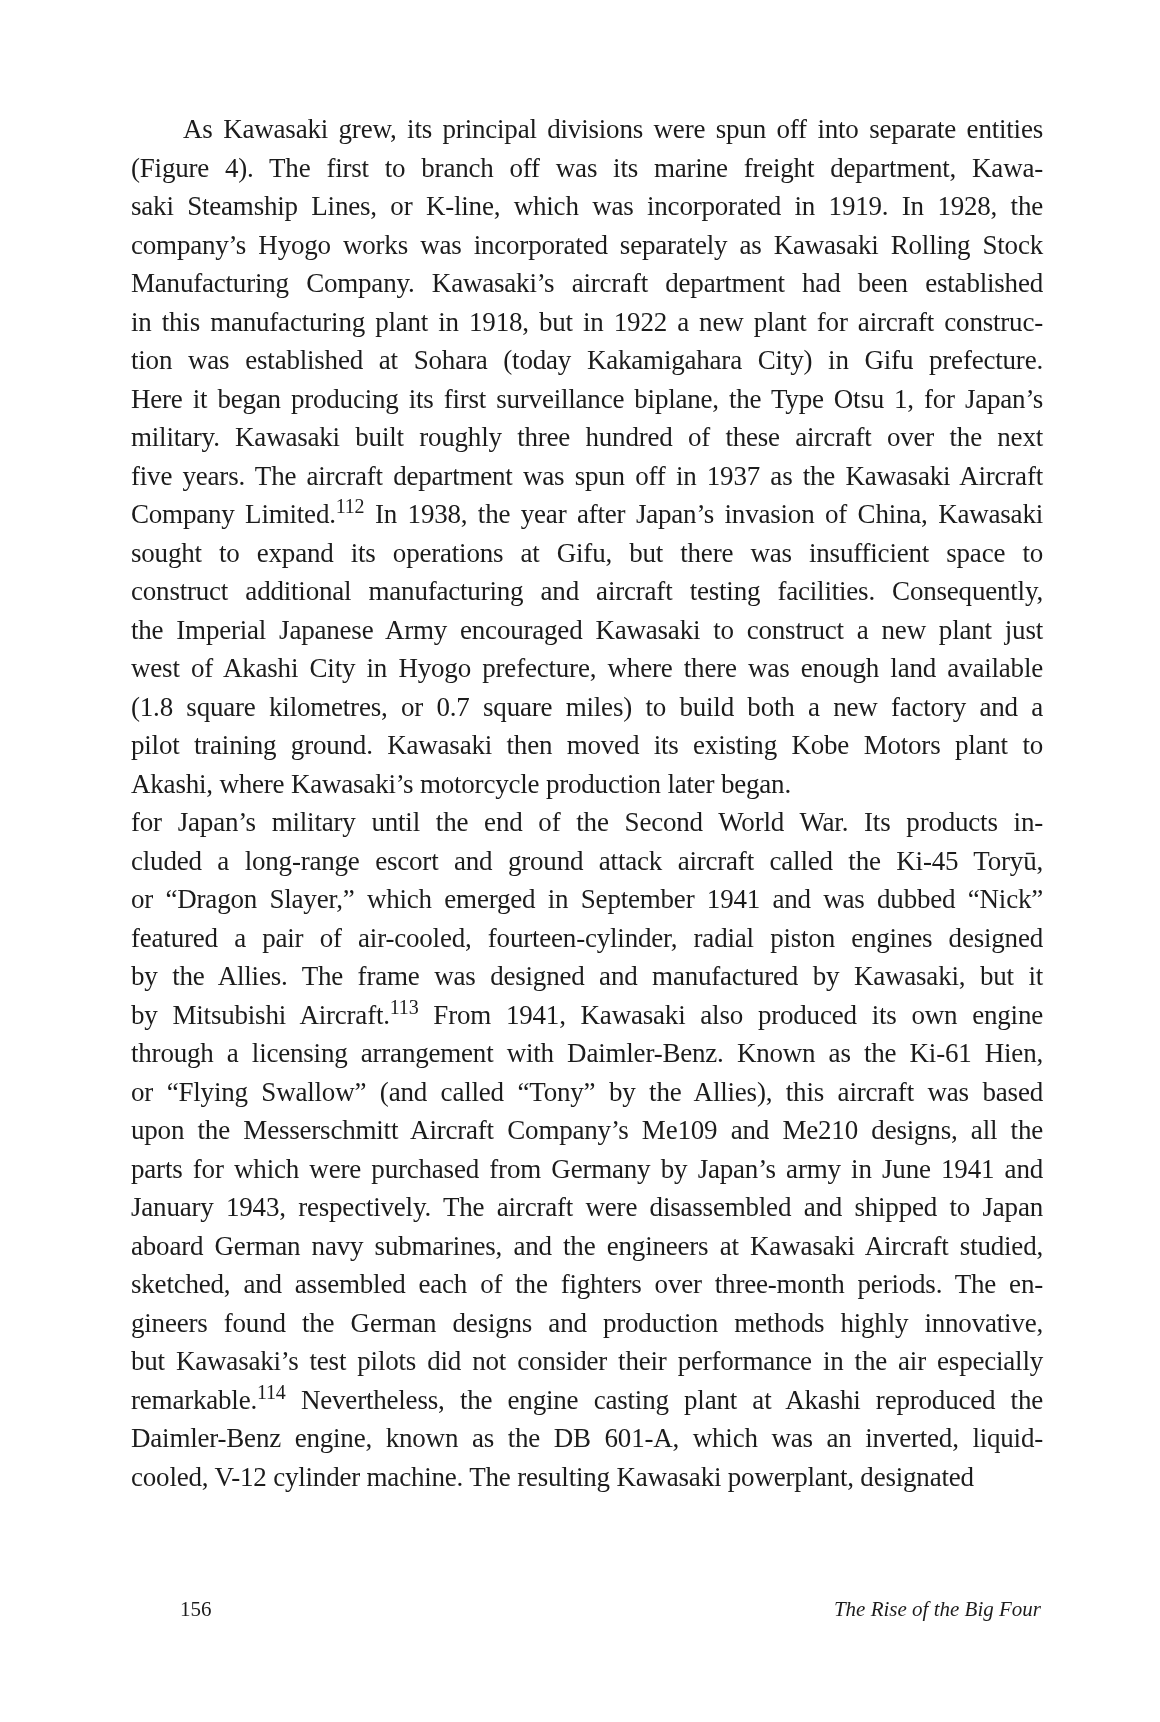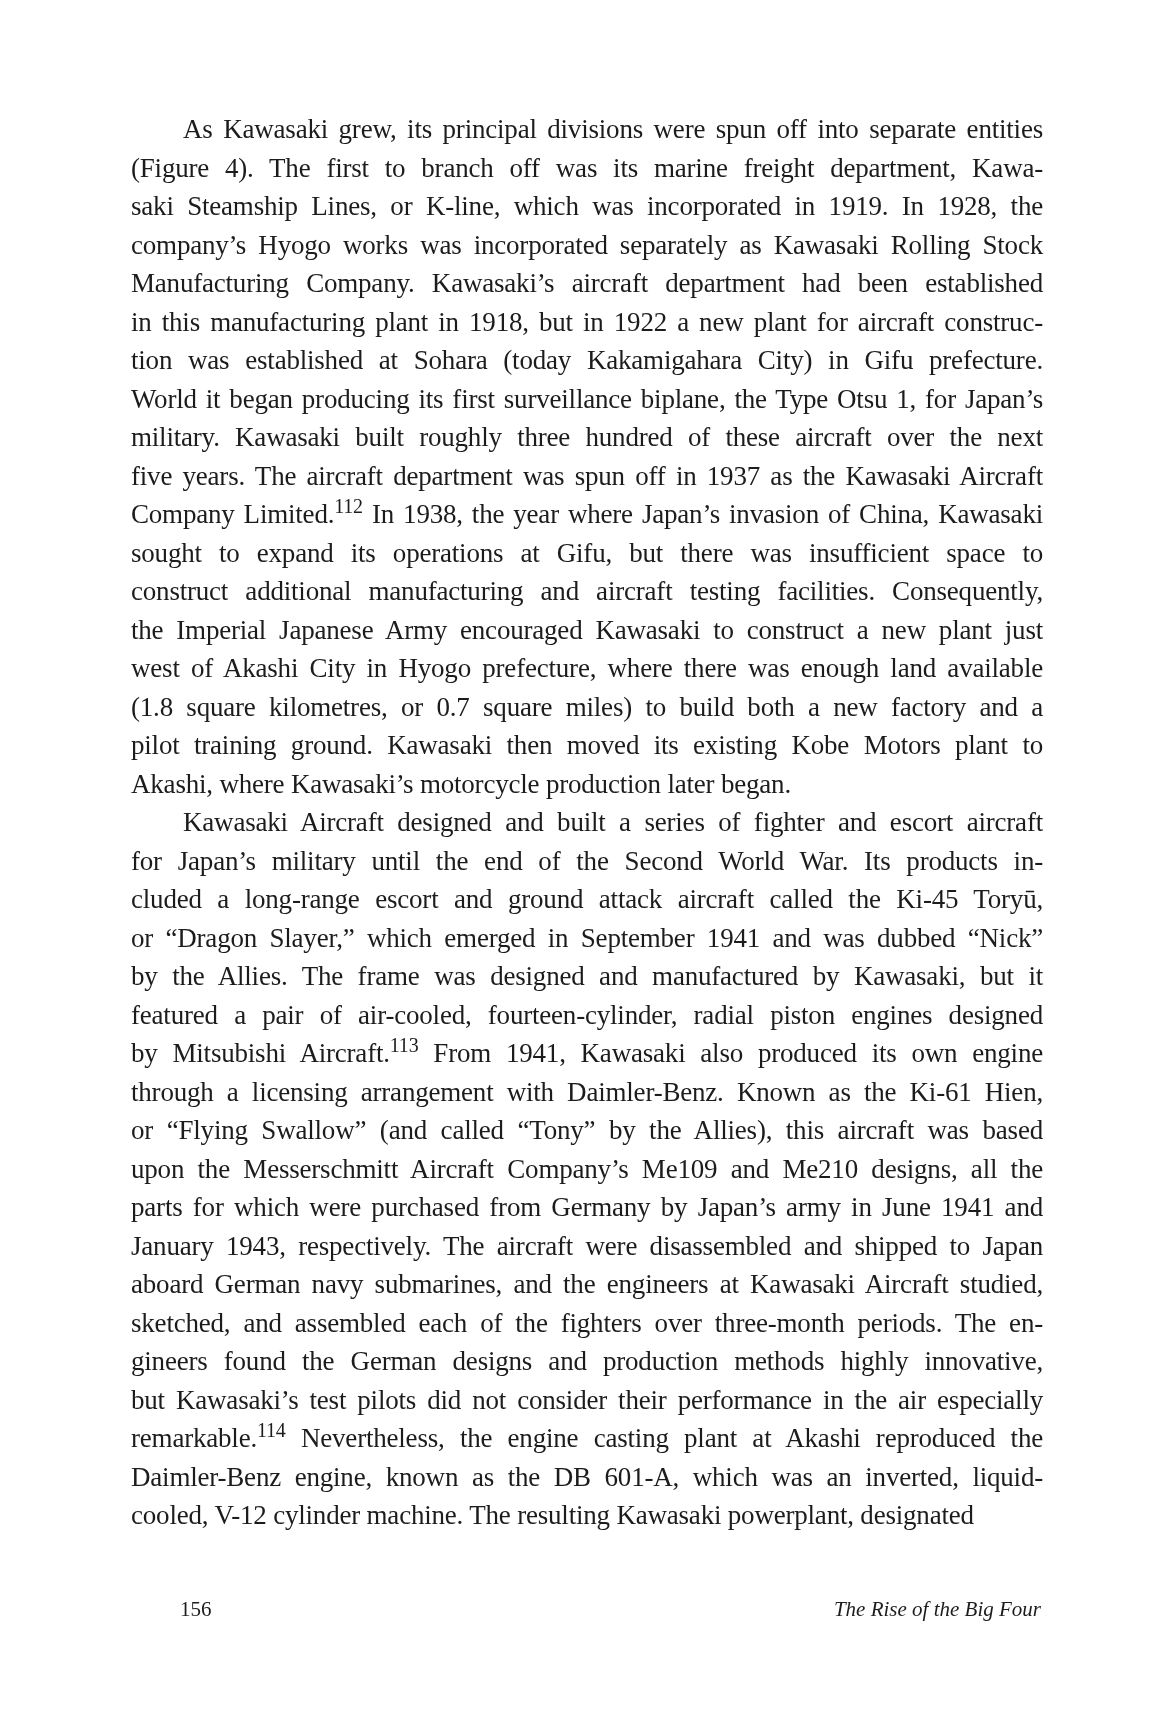--- a/index.html
+++ b/index.html
@@ -33,39 +33,38 @@
 <div class="page">
   <div class="body-text" id="body-text">
       <div>
         <span class="line indent">As Kawasaki grew, its principal divisions were spun off into separate entities</span>
         <span class="line">(Figure 4). The first to branch off was its marine freight department, Kawa-</span>
         <span class="line">saki Steamship Lines, or K-line, which was incorporated in 1919. In 1928, the</span>
         <span class="line">company’s Hyogo works was incorporated separately as Kawasaki Rolling Stock</span>
         <span class="line">Manufacturing Company. Kawasaki’s aircraft department had been established</span>
         <span class="line">in this manufacturing plant in 1918, but in 1922 a new plant for aircraft construc-</span>
         <span class="line">tion was established at Sohara (today Kakamigahara City) in Gifu prefecture.</span>
-        <span class="line">World it began producing its first surveillance biplane, the Type Otsu 1, for Japan’s</span>
+        <span class="line">Here it began producing its first surveillance biplane, the Type Otsu 1, for Japan’s</span>
         <span class="line">military. Kawasaki built roughly three hundred of these aircraft over the next</span>
         <span class="line">five years. The aircraft department was spun off in 1937 as the Kawasaki Aircraft</span>
-        <span class="line"><span>Company Limited.</span><sup>112</sup><span> In 1938, the year where Japan’s invasion of China, Kawasaki</span></span>
+        <span class="line"><span>Company Limited.</span><sup>112</sup><span> In 1938, the year after Japan’s invasion of China, Kawasaki</span></span>
         <span class="line">sought to expand its operations at Gifu, but there was insufficient space to</span>
         <span class="line">construct additional manufacturing and aircraft testing facilities. Consequently,</span>
         <span class="line">the Imperial Japanese Army encouraged Kawasaki to construct a new plant just</span>
         <span class="line">west of Akashi City in Hyogo prefecture, where there was enough land available</span>
         <span class="line">(1.8 square kilometres, or 0.7 square miles) to build both a new factory and a</span>
         <span class="line">pilot training ground. Kawasaki then moved its existing Kobe Motors plant to</span>
         <span class="line last">Akashi, where Kawasaki’s motorcycle production later began.</span>
       </div>
       <div>
-        <span class="line indent">Kawasaki Aircraft designed and built a series of fighter and escort aircraft</span>
         <span class="line">for Japan’s military until the end of the Second World War. Its products in-</span>
         <span class="line">cluded a long-range escort and ground attack aircraft called the Ki-45 Toryū,</span>
         <span class="line">or “Dragon Slayer,” which emerged in September 1941 and was dubbed “Nick”</span>
+        <span class="line">featured a pair of air-cooled, fourteen-cylinder, radial piston engines designed</span>
         <span class="line">by the Allies. The frame was designed and manufactured by Kawasaki, but it</span>
-        <span class="line">featured a pair of air-cooled, fourteen-cylinder, radial piston engines designed</span>
         <span class="line"><span>by Mitsubishi Aircraft.</span><sup>113</sup><span> From 1941, Kawasaki also produced its own engine</span></span>
         <span class="line">through a licensing arrangement with Daimler-Benz. Known as the Ki-61 Hien,</span>
         <span class="line">or “Flying Swallow” (and called “Tony” by the Allies), this aircraft was based</span>
         <span class="line">upon the Messerschmitt Aircraft Company’s Me109 and Me210 designs, all the</span>
         <span class="line">parts for which were purchased from Germany by Japan’s army in June 1941 and</span>
         <span class="line">January 1943, respectively. The aircraft were disassembled and shipped to Japan</span>
         <span class="line">aboard German navy submarines, and the engineers at Kawasaki Aircraft studied,</span>
         <span class="line">sketched, and assembled each of the fighters over three-month periods. The en-</span>
         <span class="line">gineers found the German designs and production methods highly innovative,</span>
         <span class="line">but Kawasaki’s test pilots did not consider their performance in the air especially</span>

